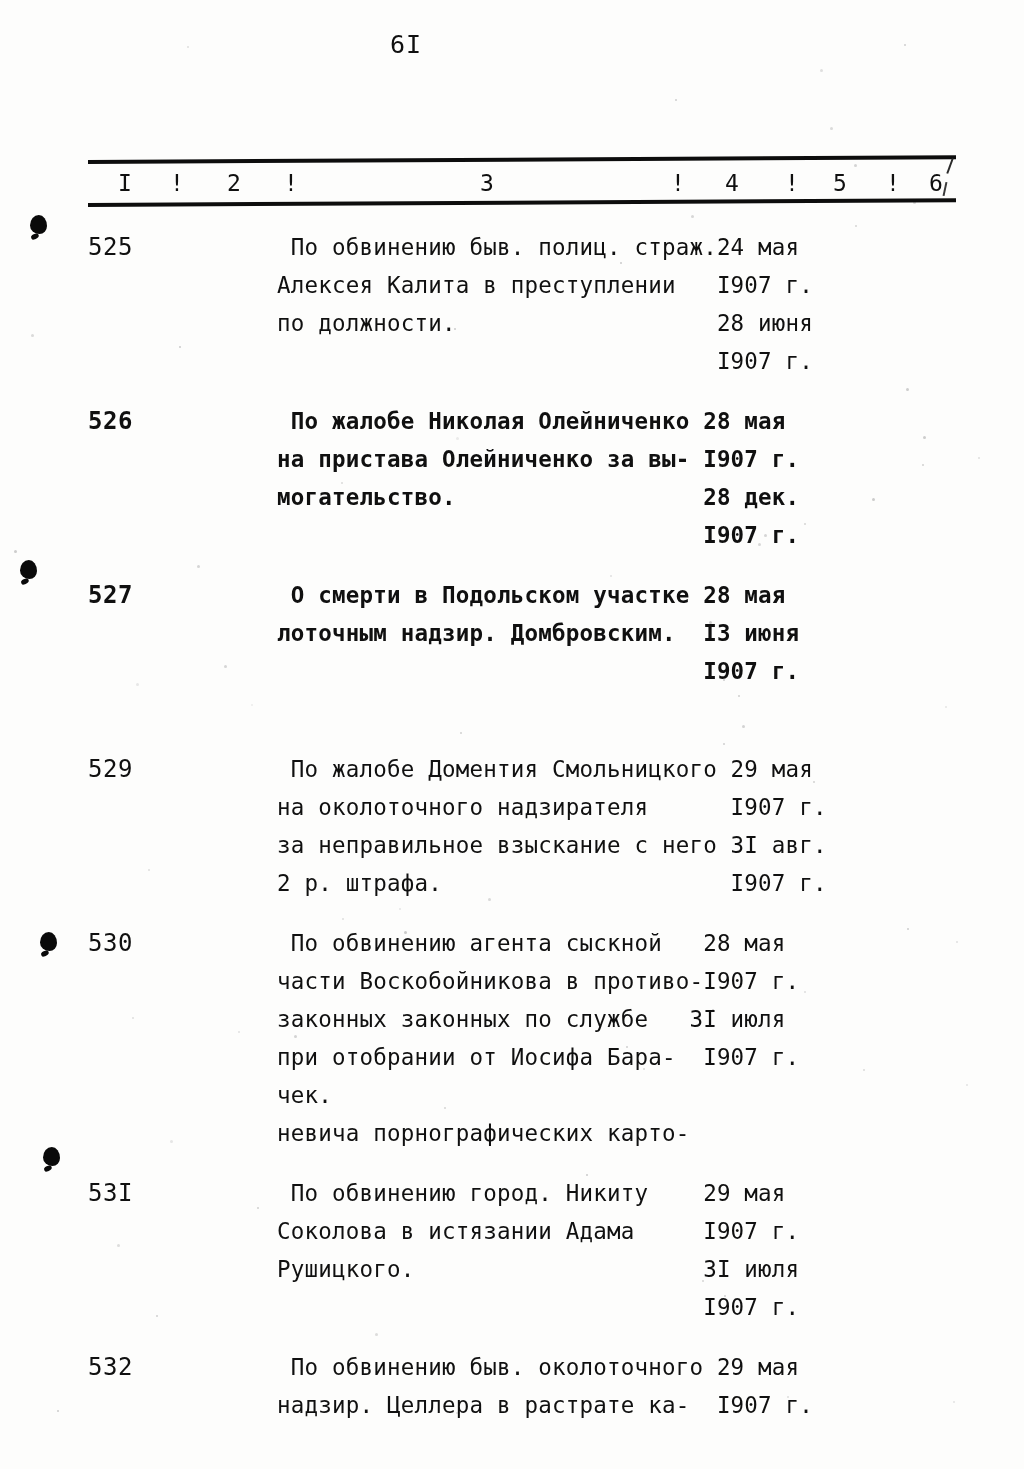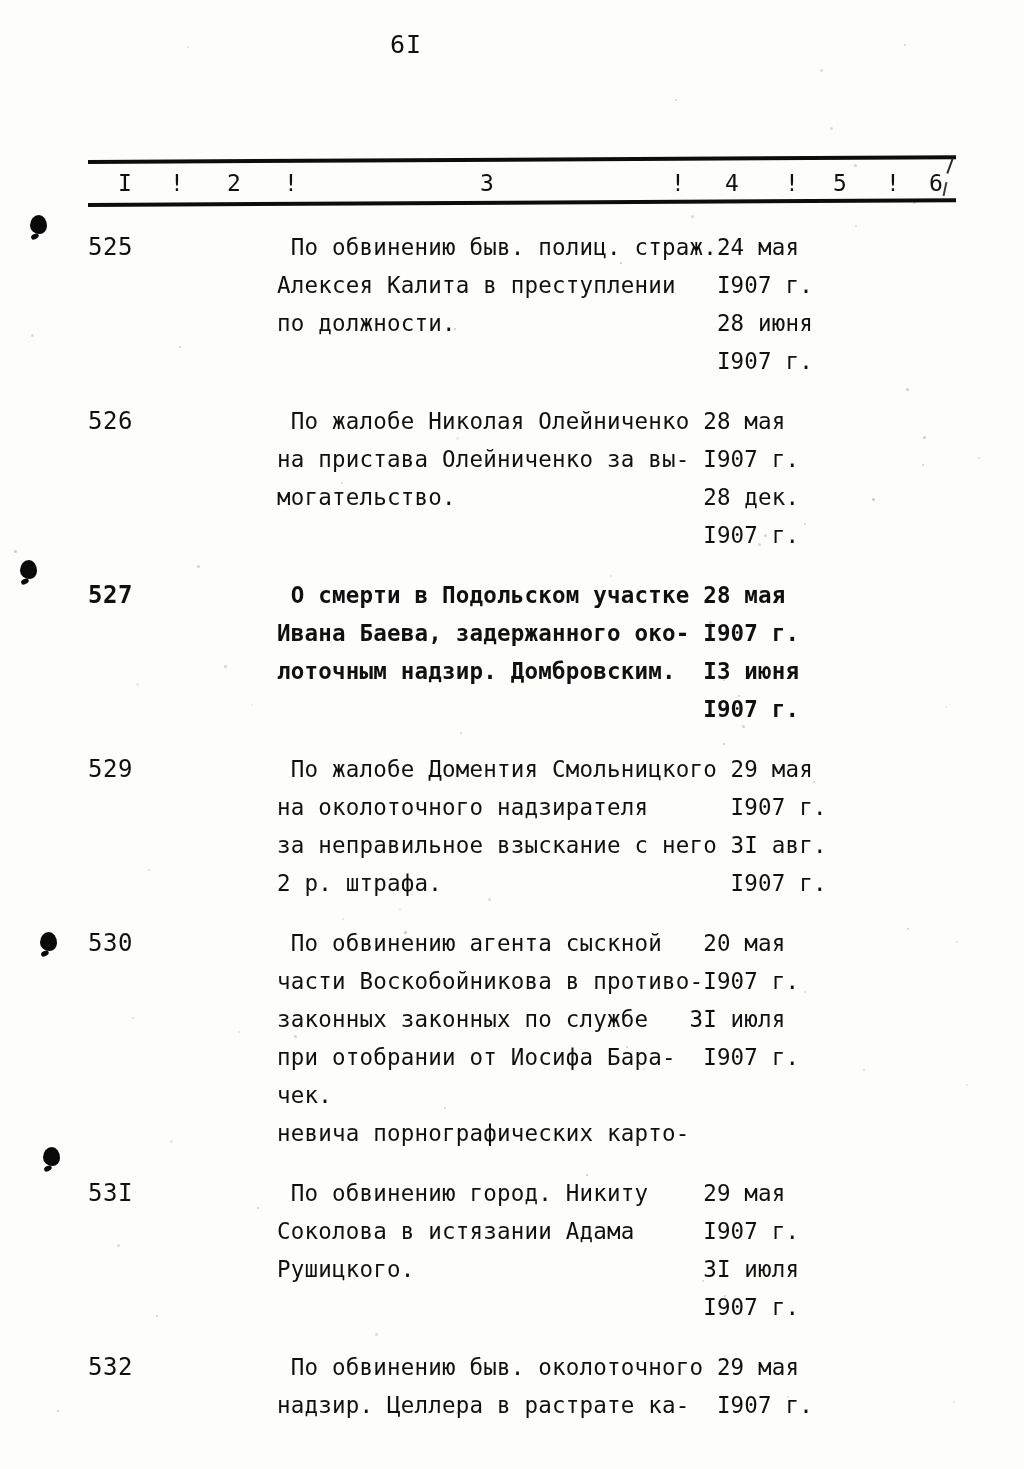--- a/index.html
+++ b/index.html
@@ -239,35 +239,35 @@
       <div class="cell" style="left: 745px;">5</div>
       <div class="cell" style="left: 798px;">!</div>
       <div class="cell" style="left: 841px;">6</div>
     </div>
 
   <div id="entries">
       <div class="entry" style="height: 174px;">
         <div class="entry-num">525</div>
         <div class="entry-lines"><span class="ln"> По обвинению быв. полиц. страж.24 мая</span><span class="ln">Алексея Калита в преступлении   I907 г.</span><span class="ln">по должности.                   28 июня</span><span class="ln">                                I907 г.</span></div>
       </div>
-      <div class="entry" style="height: 174px;">
+      <div class="entry" style="height: 174px; font-weight: bold;">
         <div class="entry-num">526</div>
         <div class="entry-lines"><span class="ln"> По жалобе Николая Олейниченко 28 мая</span><span class="ln">на пристава Олейниченко за вы- I907 г.</span><span class="ln">могательство.                  28 дек.</span><span class="ln">                               I907 г.</span></div>
       </div>
       <div class="entry" style="height: 174px; font-weight: bold;">
         <div class="entry-num">527</div>
-        <div class="entry-lines"><span class="ln"> О смерти в Подольском участке 28 мая</span><span class="ln">Ивана Баева, задержанного око- I907 г.</span><span class="ln">лоточным надзир. Домбровским.  I3 июня</span><span class="ln">                               I907 г.</span></div>
+        <div class="entry-lines"><span class="ln"> О смерти в Подольском участке 28 мая</span><span class="ln">лоточным надзир. Домбровским.  I3 июня</span><span class="ln">                               I907 г.</span></div>
       </div>
       <div class="entry" style="height: 174px;">
         <div class="entry-num">529</div>
         <div class="entry-lines"><span class="ln"> По жалобе Доментия Смольницкого 29 мая</span><span class="ln">на околоточного надзирателя      I907 г.</span><span class="ln">за неправильное взыскание с него 3I авг.</span><span class="ln">2 р. штрафа.                     I907 г.</span></div>
       </div>
       <div class="entry" style="height: 250px;">
         <div class="entry-num">530</div>
-        <div class="entry-lines"><span class="ln"> По обвинению агента сыскной   20 мая</span><span class="ln">части Воскобойникова в противо-I907 г.</span><span class="ln">законных законных по службе   3I июля</span><span class="ln">при отобрании от Иосифа Бара-  I907 г.</span><span class="ln">чек.</span><span class="ln">невича порнографических карто-</span></div>
+        <div class="entry-lines"><span class="ln"> По обвинению агента сыскной   28 мая</span><span class="ln">части Воскобойникова в противо-I907 г.</span><span class="ln">законных законных по службе   3I июля</span><span class="ln">при отобрании от Иосифа Бара-  I907 г.</span><span class="ln">чек.</span><span class="ln">невича порнографических карто-</span></div>
       </div>
       <div class="entry" style="height: 174px;">
         <div class="entry-num">53I</div>
         <div class="entry-lines"><span class="ln"> По обвинению город. Никиту    29 мая</span><span class="ln">Соколова в истязании Адама     I907 г.</span><span class="ln">Рушицкого.                     3I июля</span><span class="ln">                               I907 г.</span></div>
       </div>
       <div class="entry" style="height: 98px;">
         <div class="entry-num">532</div>
         <div class="entry-lines"><span class="ln"> По обвинению быв. околоточного 29 мая</span><span class="ln">надзир. Целлера в растрате ка-  I907 г.</span></div>
       </div>
     </div>

